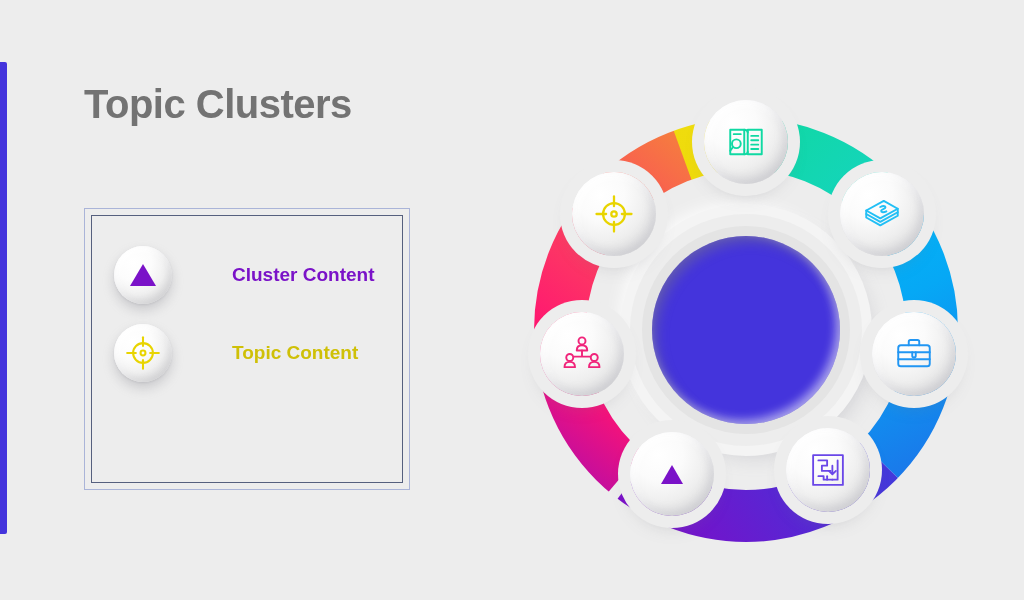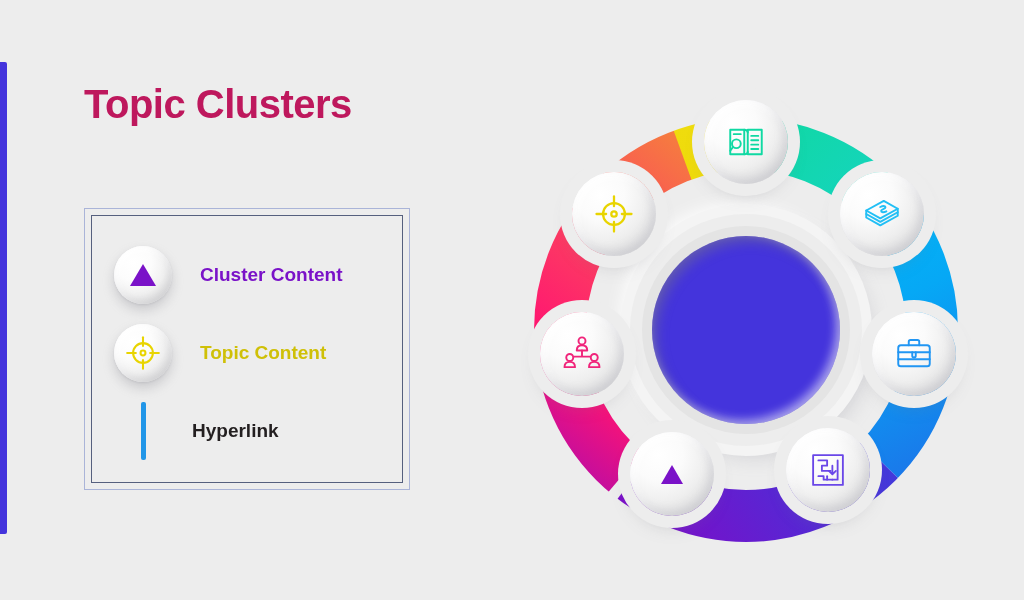--- a/index.html
+++ b/index.html
@@ -26,21 +26,21 @@
     border-radius: 0 2px 2px 0;
   }
 
   
   .page-title {
     position: absolute;
     left: 84px;
     top: 82px;
     font-size: 40px;
     font-weight: bold;
-    color: #be185d;
+    color: #737373;
     letter-spacing: -0.5px;
     line-height: 1.1;
     white-space: nowrap;
   }
 
   
   .legend-outer {
     position: absolute;
     left: 84px;
     top: 208px;
@@ -59,20 +59,21 @@
     border: 1px solid #56607e;
     box-sizing: border-box;
     padding: 0;
   }
   .legend-row {
     position: absolute;
     display: flex;
     align-items: center;
     left: 22px;
     right: 10px;
+    gap: 32px;
   }
   .legend-row.r0 { top: 30px; }
   .legend-row.r1 { top: 108px; }
   .legend-row.r2 { top: 186px; }
 
   
   .sphere {
     border-radius: 50%;
     background:
       radial-gradient(circle at 33% 28%, #ffffff 0%, #fcfcfc 32%, #f0f0f0 58%, #dcdcdc 84%, #cfcfcf 100%);
@@ -204,24 +205,20 @@
           <circle cx="24" cy="24" r="3.1" fill="none" stroke="#e8d400" stroke-width="2.6"></circle>
           <line x1="24" y1="4" x2="24" y2="15" stroke="#e8d400" stroke-width="2.6" stroke-linecap="round"></line>
           <line x1="24" y1="33" x2="24" y2="44" stroke="#e8d400" stroke-width="2.6" stroke-linecap="round"></line>
           <line x1="4" y1="24" x2="15" y2="24" stroke="#e8d400" stroke-width="2.6" stroke-linecap="round"></line>
           <line x1="33" y1="24" x2="44" y2="24" stroke="#e8d400" stroke-width="2.6" stroke-linecap="round"></line>
         </svg>
       </div>
       <span class="legend-label piller">Topic Content</span>
     </div>
 
-    <div class="legend-row r2">
-      <div class="hyperlink-bar"></div>
-      <span class="legend-label hyper">Hyperlink</span>
-    </div>
 
   </div>
 </div>
 
 <div class="wheel">
 
   <svg width="464" height="452" viewBox="0 0 464 452">
     <defs>
       <linearGradient id="g-tl" x1="0" y1="1" x2="1" y2="0">
         <stop offset="0%" stop-color="#f5813c"></stop>

